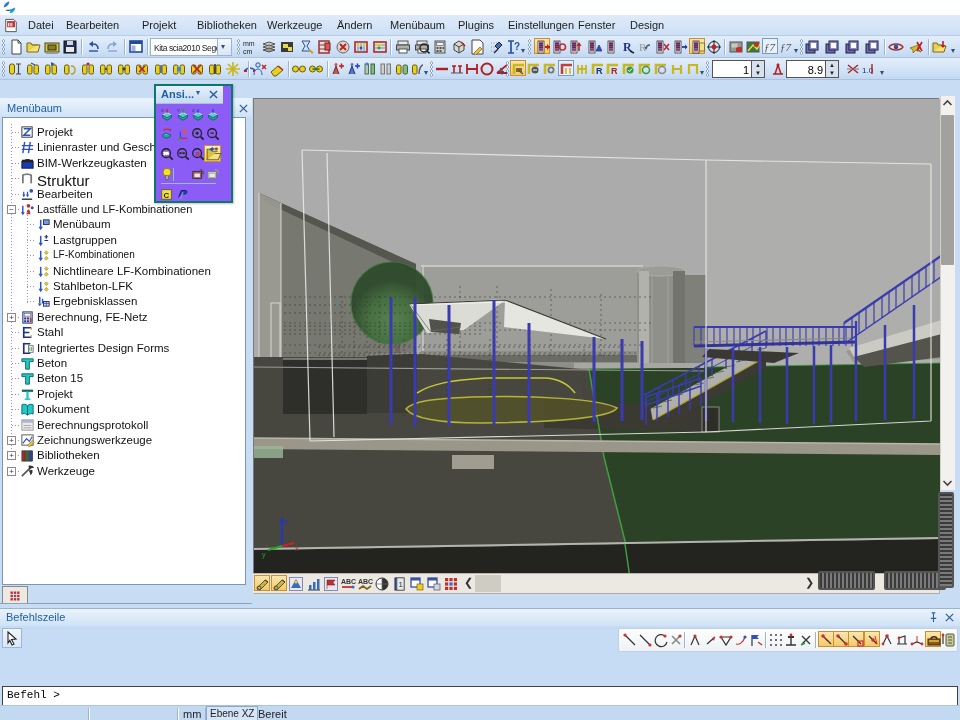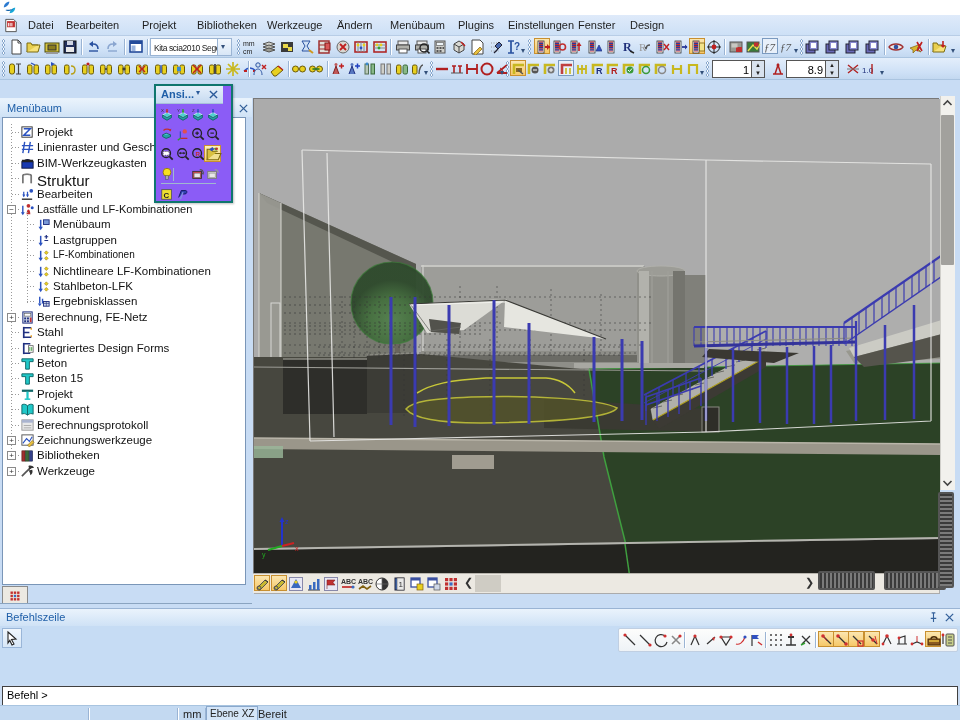--- a/index.html
+++ b/index.html
@@ -1189,21 +1189,21 @@
         <path d="M5 7c0-3 6-3 6 0" fill="none" stroke="#4a2a08" stroke-width="1.4"></path>
         <path d="M3 9h10" stroke="#e8c040" stroke-width="1.6"></path>
       </svg></div>
     <div style="position:absolute;left:321.0000000000001px;top:3px;width:16px;height:16px;"><svg width="16" height="16" viewBox="0 0 16 16">
         <rect x="6" y="2" width="8" height="12" rx="1" fill="#c8cf8a" stroke="#555"></rect>
         <path d="M8 5h4M8 8h4M8 11h4" stroke="#555"></path>
         <path d="M3 3v9" stroke="#333" stroke-width="1.2"></path>
         <circle cx="3" cy="3" r="1.4" fill="#d03030"></circle>
       </svg></div>
   </div>
-<div style="position:absolute;left:2px;top:686px;width:956px;height:30px;background:#fff;border:1px solid #404040;">
+<div style="position:absolute;left:2px;top:686px;width:956px;height:30px;background:#fff;border:1px solid #404040;font-family:Liberation Mono, monospace;">
     <span style="position:absolute;left:4px;top:2px;font-size:11px;color:#000">Befehl &gt;</span>
   </div>
 <div style="position:absolute;left:0px;top:705px;width:960px;height:15px;background:#c3d9f1;border-top:1px solid #a8c4e0;">
     <div class="ab" style="left:88px;top:2px;width:1px;height:12px;background:#9ab4d4;box-shadow:1px 0 0 #fff"></div>
     <div class="ab" style="left:177px;top:2px;width:1px;height:12px;background:#9ab4d4;box-shadow:1px 0 0 #fff"></div>
     <span class="ab" style="left:183px;top:2px;font-size:11px;color:#222">mm</span>
     <div class="ab" style="left:205px;top:2px;width:1px;height:12px;background:#9ab4d4;box-shadow:1px 0 0 #fff"></div>
     <div style="position:absolute;left:206px;top:0px;width:52px;height:15px;background:#d4e5f8;border:1px solid #8aa8cc;">
       <span style="position:absolute;left:3px;top:1px;font-size:10px;color:#222">Ebene XZ</span>
     </div>

